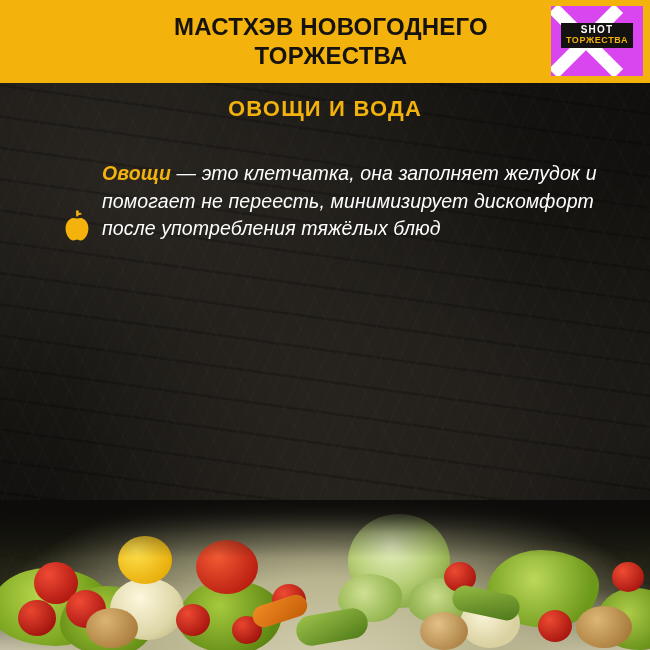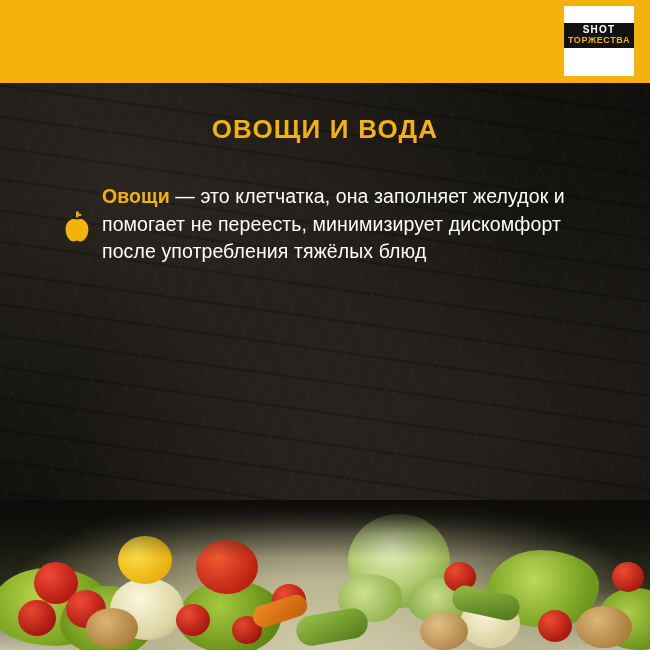--- a/index.html
+++ b/index.html
@@ -55,25 +55,25 @@
     line-height: 1.17;
     text-align: center;
     letter-spacing: 0.2px;
     max-width: 470px;
     padding-left: 12px;
     text-transform: uppercase;
   }
 
   .logo {
     position: absolute;
-    right: 16px;
+    right: 7px;
     top: 6px;
-    width: 70px;
+    width: 92px;
     height: 70px;
-    background: #ffffff;
+    background: #d946ef;
     display: flex;
     flex-direction: column;
     align-items: center;
     justify-content: flex-start;
     overflow: hidden;
   }
   .logo-x {
     position: absolute;
     left: 0; top: 0;
     width: 70px; height: 70px;
@@ -115,37 +115,38 @@
     display: block;
   }
 
   
   .subtitle {
     position: relative;
     z-index: 4;
     text-align: center;
     color: #f3b20c;
     font-weight: bold;
-    font-size: 26px;
+    font-size: 22px;
     letter-spacing: 1.2px;
-    margin-top: 31px;
+    margin-top: 13px;
     text-transform: uppercase;
   }
 
   
   .bullets {
     position: relative;
     z-index: 4;
     margin: 40px 0 0 0;
     padding: 0 48px 0 60px;
   }
   .bullet {
     display: flex;
-    align-items: center;
+    align-items: flex-end;
     margin-bottom: 38px;
+    font-style: italic;
   }
   .bullet-icon {
     flex: 0 0 34px;
     width: 34px;
     margin-right: 8px;
     padding-top: 2px;
     display: flex;
     justify-content: center;
   }
   .bullet-text {
@@ -195,20 +196,21 @@
     border-radius: 48% 52% 45% 55% / 55% 45% 55% 45%;
   }
 </style>
 </head>
 <body>
 
 <div class="poster">
   <div class="texture"></div>
 
   <div class="header">
+    <div class="header-title">МАСТХЭВ НОВОГОДНЕГО ТОРЖЕСТВА</div>
     <div class="logo">
       <div class="logo-x"></div>
       <div class="logo-text">
         <span class="logo-shot">SHOT</span>
         <span class="logo-proverka">ТОРЖЕСТВА</span>
       </div>
     </div>
   </div>
 
   <div class="subtitle">ОВОЩИ И ВОДА</div>

